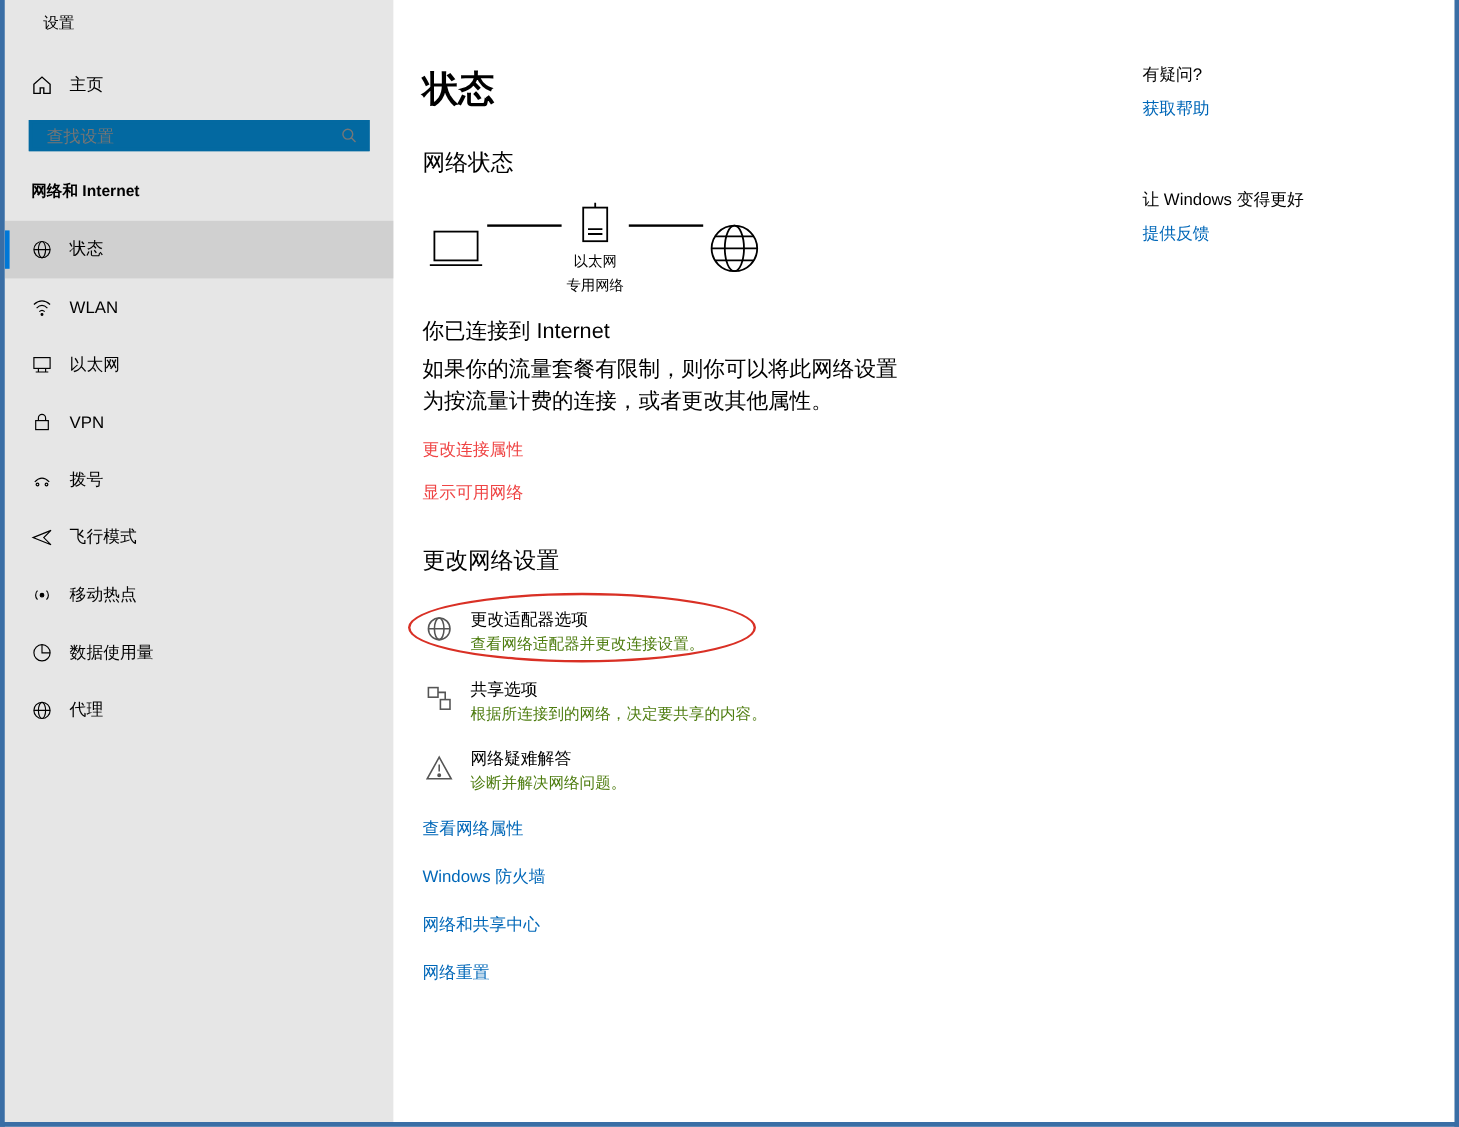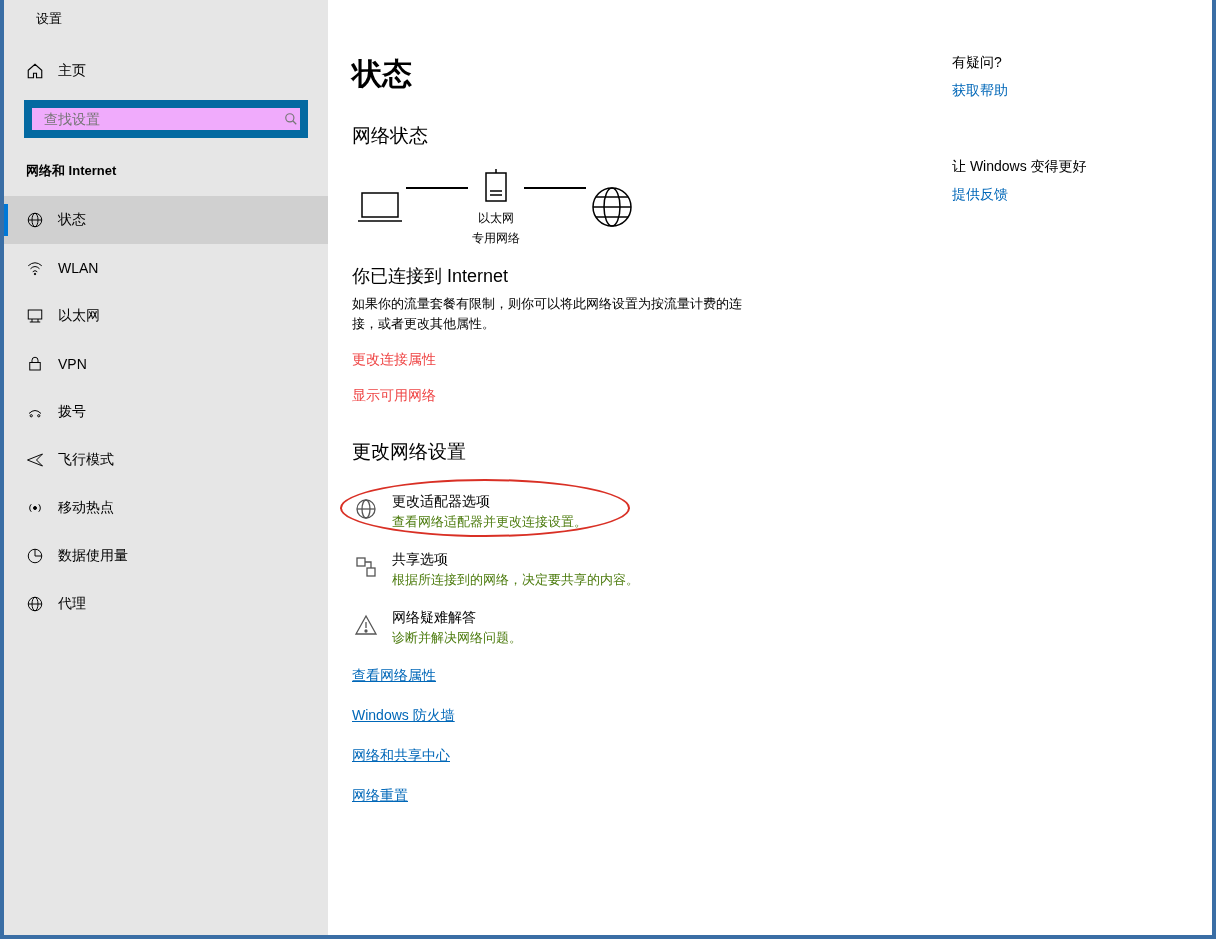--- a/index.html
+++ b/index.html
@@ -47,23 +47,23 @@
   .home-row {
     display: flex;
     align-items: center;
     padding: 12px 22px;
     cursor: pointer;
   }
   .home-row .icon { width: 18px; margin-right: 14px; }
   .search-wrap { padding: 8px 20px 14px 20px; }
   .search {
     width: 100%;
-    height: 38px;
-    border: 8px solid #0369a1;
-    background: #f0abfc;
+    height: 26px;
+    border: 3px solid #0369a1;
+    background: #0369a1;
     padding: 0 30px 0 12px;
     font-size: 14px;
     outline: none;
   }
   .search-box { position: relative; }
   .search-icon {
     position: absolute;
     right: 10px;
     top: 50%;
     transform: translateY(-50%);
@@ -106,23 +106,23 @@
   .diagram {
     display: flex;
     align-items: center;
     margin-bottom: 10px;
     padding-left: 6px;
   }
   .diagram .node { display:flex; flex-direction:column; align-items:center;}
   .diagram .line { width: 62px; height: 2px; background: #000; margin: 0 4px; align-self:flex-start; margin-top:20px;}
   .diagram .cap { font-size: 12px; text-align:center; line-height:1.3; margin-top:4px;}
   .sub-head { font-size: 18px; font-weight: 400; margin-top: 18px; margin-bottom: 6px; }
-  .desc { font-size: 13px; color: #000; line-height: 1.5; max-width: 410px; }
+  .desc { font-size: 18px; color: #000; line-height: 1.5; max-width: 410px; }
   .link { color: #ef4444; font-size: 14px; cursor: pointer; display: block; margin-top: 18px; }
-  .link2 { color: #0067b8; font-size: 14px; cursor: pointer; display: block; margin-top: 14px; text-decoration: underline; }
+  .link2 { color: #0067b8; font-size: 14px; cursor: pointer; display: block; margin-top: 14px; }
   .option-row {
     display: flex;
     align-items: flex-start;
     padding: 10px 0;
     cursor: pointer;
     position: relative;
   }
   .option-row .oicon {
     width: 28px; height: 28px;
     margin-right: 12px;

